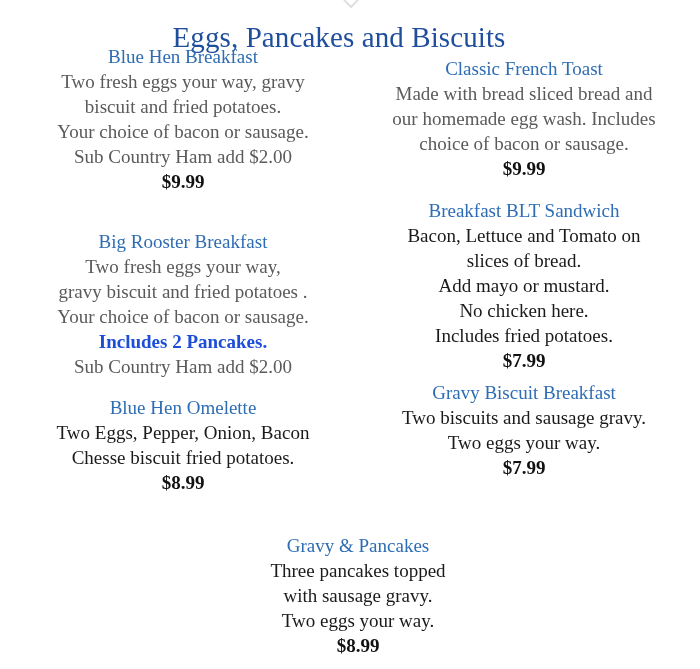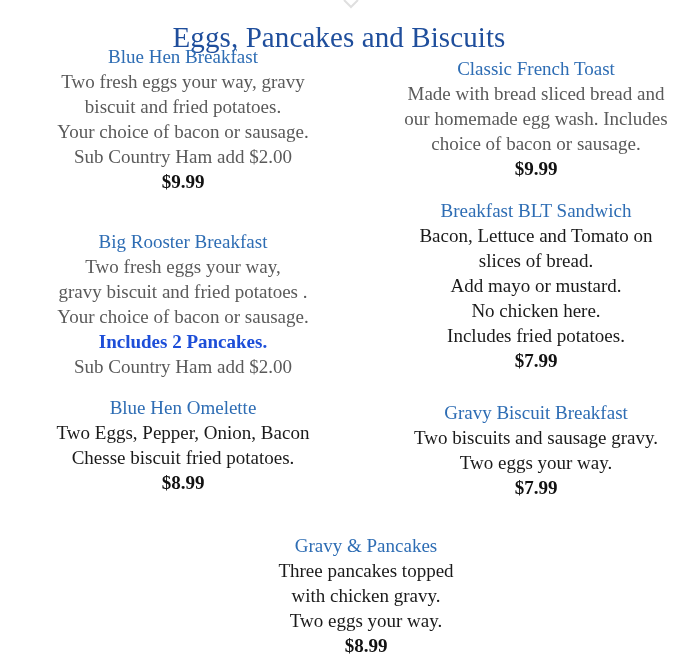--- a/index.html
+++ b/index.html
@@ -44,22 +44,22 @@
     letter-spacing: 0.1px;
     white-space: nowrap;
   }
 
   
   .col {
     position: absolute;
     text-align: center;
   }
   .col-left  { left: 10px;  top: 44px;  width: 346px; }
-  .col-right { left: 372px; top: 56px;  width: 328px; }
-  .col-bottom{ left: 204px; top: 533px; width: 324px; }
+  .col-right { left: 360px; top: 56px;  width: 328px; }
+  .col-bottom{ left: 196px; top: 533px; width: 324px; }
 
   .menu-item { margin-bottom: 10px; }
   .menu-item:last-child { margin-bottom: 0; }
 
   .item-name {
     color: #2e6db4;
     font-size: 19px;
     line-height: 25px;
     font-weight: 400;
     white-space: nowrap;
@@ -79,21 +79,21 @@
   .item-price {
     font-size: 19px;
     line-height: 26px;
     font-weight: bold;
     color: #111111;
   }
 
   
   .gap-a { margin-bottom: 34px; }
   .gap-b { margin-bottom: 16px; }
-  .gap-c { margin-bottom: 26px; }
+  .gap-c { margin-bottom: 6px; }
   .gap-d { margin-bottom: 12px; }
 </style>
 </head>
 <body>
 
 <div class="top-artifact">
   <svg width="16" height="9" viewBox="0 0 16 9" aria-hidden="true">
     <path d="M1 0 L8 7 L15 0" fill="none" stroke="#b9b9b9" stroke-width="2"></path>
   </svg>
 </div>
@@ -158,18 +158,18 @@
         <span class="desc-line">Two eggs your way.</span>
       </div>
       <div class="item-price">$7.99</div>
     </div>
   </div>
 <div class="col col-bottom" id="col-bottom">
     <div class="menu-item gap-d">
       <div class="item-name">Gravy &amp; Pancakes</div>
       <div class="item-desc dark">
         <span class="desc-line">Three pancakes topped</span>
-        <span class="desc-line">with chicken gravy.</span>
+        <span class="desc-line">with sausage gravy.</span>
         <span class="desc-line">Two eggs your way.</span>
       </div>
       <div class="item-price">$8.99</div>
     </div>
   </div>
 
 </body></html>

